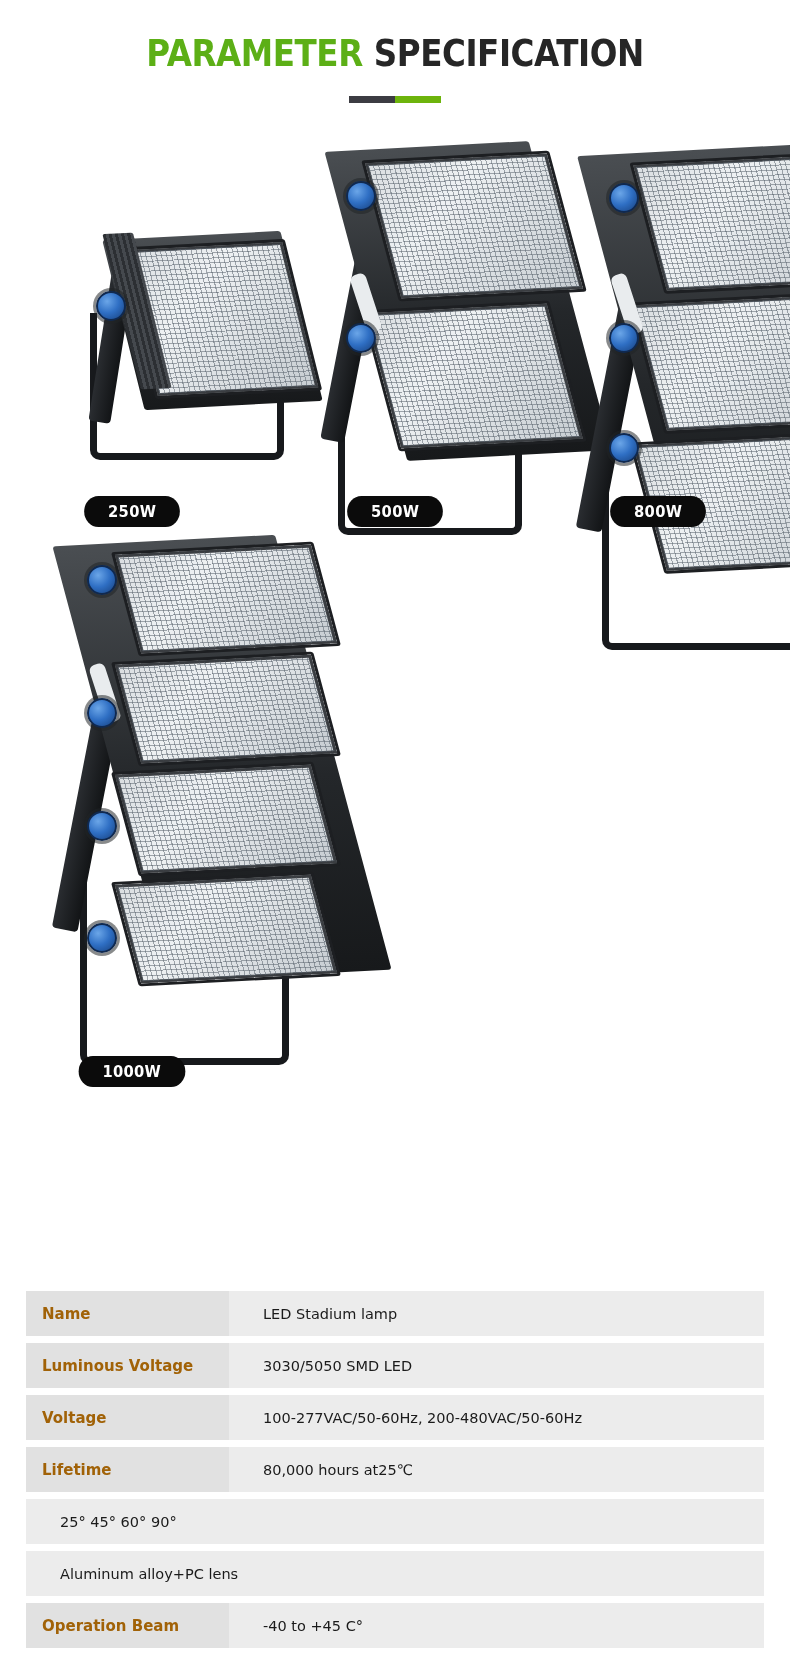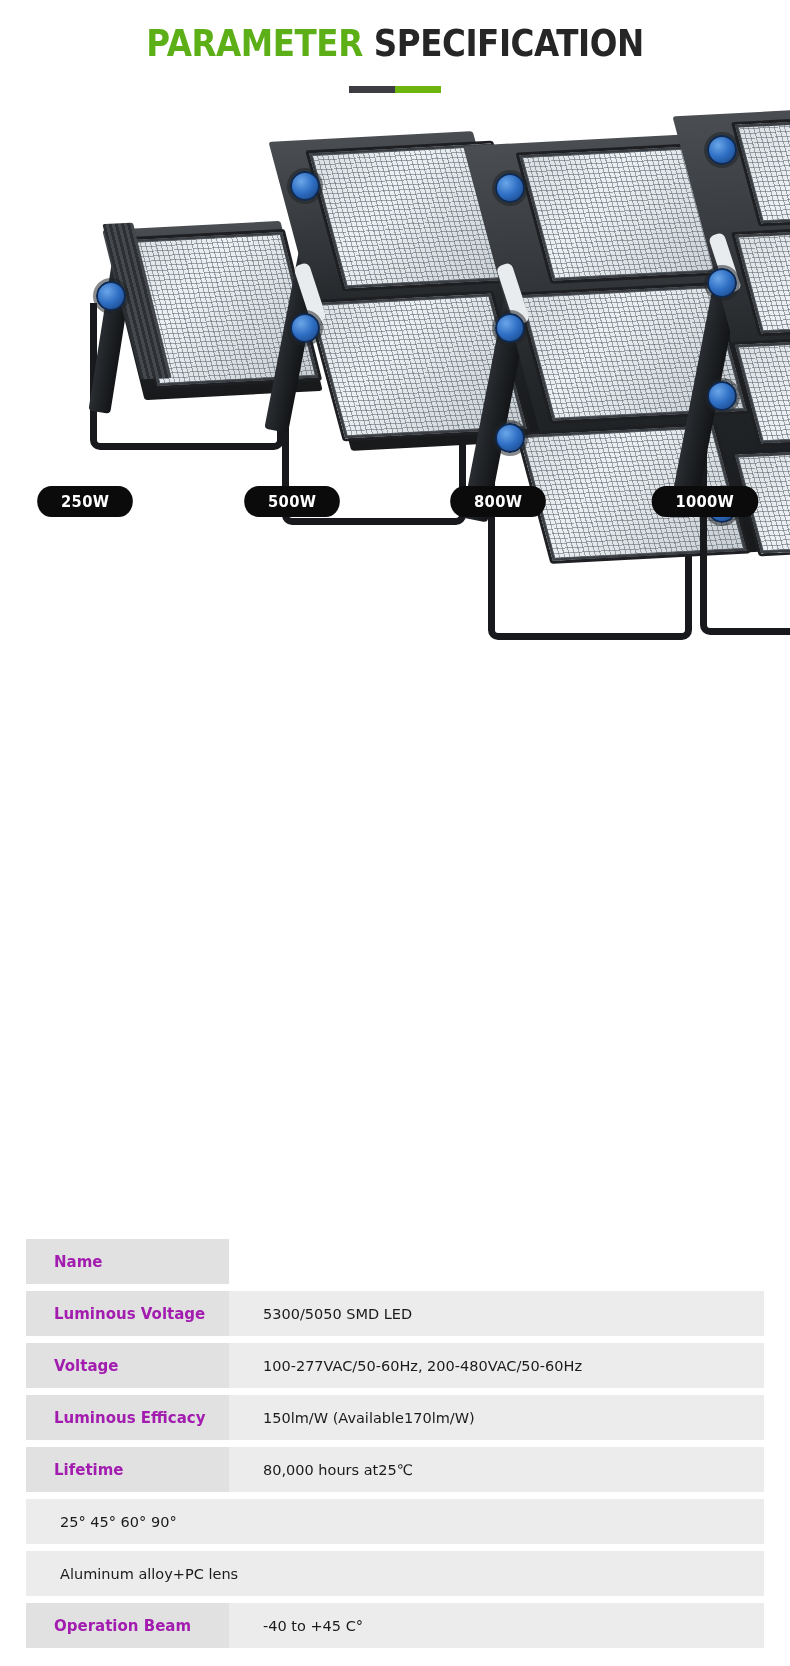--- a/index.html
+++ b/index.html
@@ -10,21 +10,21 @@
   body {
     width: 790px;
     height: 1666px;
     font-family: "Liberation Sans", sans-serif;
     overflow: hidden;
     position: relative;
   }
 
   
   .header {
-    padding-top: 25px;
+    padding-top: 35px;
     text-align: center;
   }
   .title {
     font-size: 37px;
     font-weight: bold;
     letter-spacing: -0.5px;
     line-height: 1;
     font-family: "DejaVu Sans", sans-serif;
     transform: scaleX(0.88);
     white-space: nowrap;
@@ -38,23 +38,22 @@
     height: 7px;
     display: flex;
   }
   .divider .seg-dark  { flex: 1; background: #3C3C42; }
   .divider .seg-green { flex: 1; background: #6DB40C; }
 
   
   .products {
     margin-top: 10px;
     display: grid;
-    grid-template-columns: 1fr 1fr 1fr 1fr;
+    grid-template-columns: 1fr 1fr 1fr;
     grid-template-rows: 420px 560px;
-    gap: 36px;
   }
   .product-cell {
     position: relative;
     display: flex;
     flex-direction: column;
     align-items: center;
     justify-content: flex-end;
   }
   .product-art {
     position: relative;
@@ -155,25 +154,25 @@
   .spec-row {
     display: flex;
     align-items: stretch;
     height: 45px;
   }
   .spec-label {
     width: 203px;
     background: #e1e1e1;
     display: flex;
     align-items: center;
-    padding-left: 28px;
+    padding-left: 16px;
     box-sizing: border-box;
     font-size: 15px;
     font-weight: bold;
-    color: #a21caf;
+    color: #a16207;
     font-family: "DejaVu Sans", sans-serif;
   }
   .spec-value {
     flex: 1;
     background: #ececec;
     display: flex;
     align-items: center;
     padding-left: 34px;
     box-sizing: border-box;
     font-size: 14.5px;
@@ -264,36 +263,33 @@
     </div>
     <div class="badge">1000W</div>
   </div>
 
 </div>
 
 <div class="spec-table">
 
   <div class="spec-row">
     <div class="spec-label">Name</div>
+    <div class="spec-value">LED Stadium lamp</div>
   </div>
 
   <div class="spec-row">
     <div class="spec-label">Luminous Voltage</div>
-    <div class="spec-value">5300/5050 SMD LED</div>
+    <div class="spec-value">3030/5050 SMD LED</div>
   </div>
 
   <div class="spec-row">
     <div class="spec-label">Voltage</div>
     <div class="spec-value">100-277VAC/50-60Hz, 200-480VAC/50-60Hz</div>
   </div>
 
-  <div class="spec-row">
-    <div class="spec-label">Luminous Efficacy</div>
-    <div class="spec-value">150lm/W (Available170lm/W)</div>
-  </div>
 
   <div class="spec-row">
     <div class="spec-label">Lifetime</div>
     <div class="spec-value">80,000 hours at25℃</div>
   </div>
 
   <div class="spec-row">
     <div class="spec-value">25° 45° 60° 90°</div>
   </div>
 

